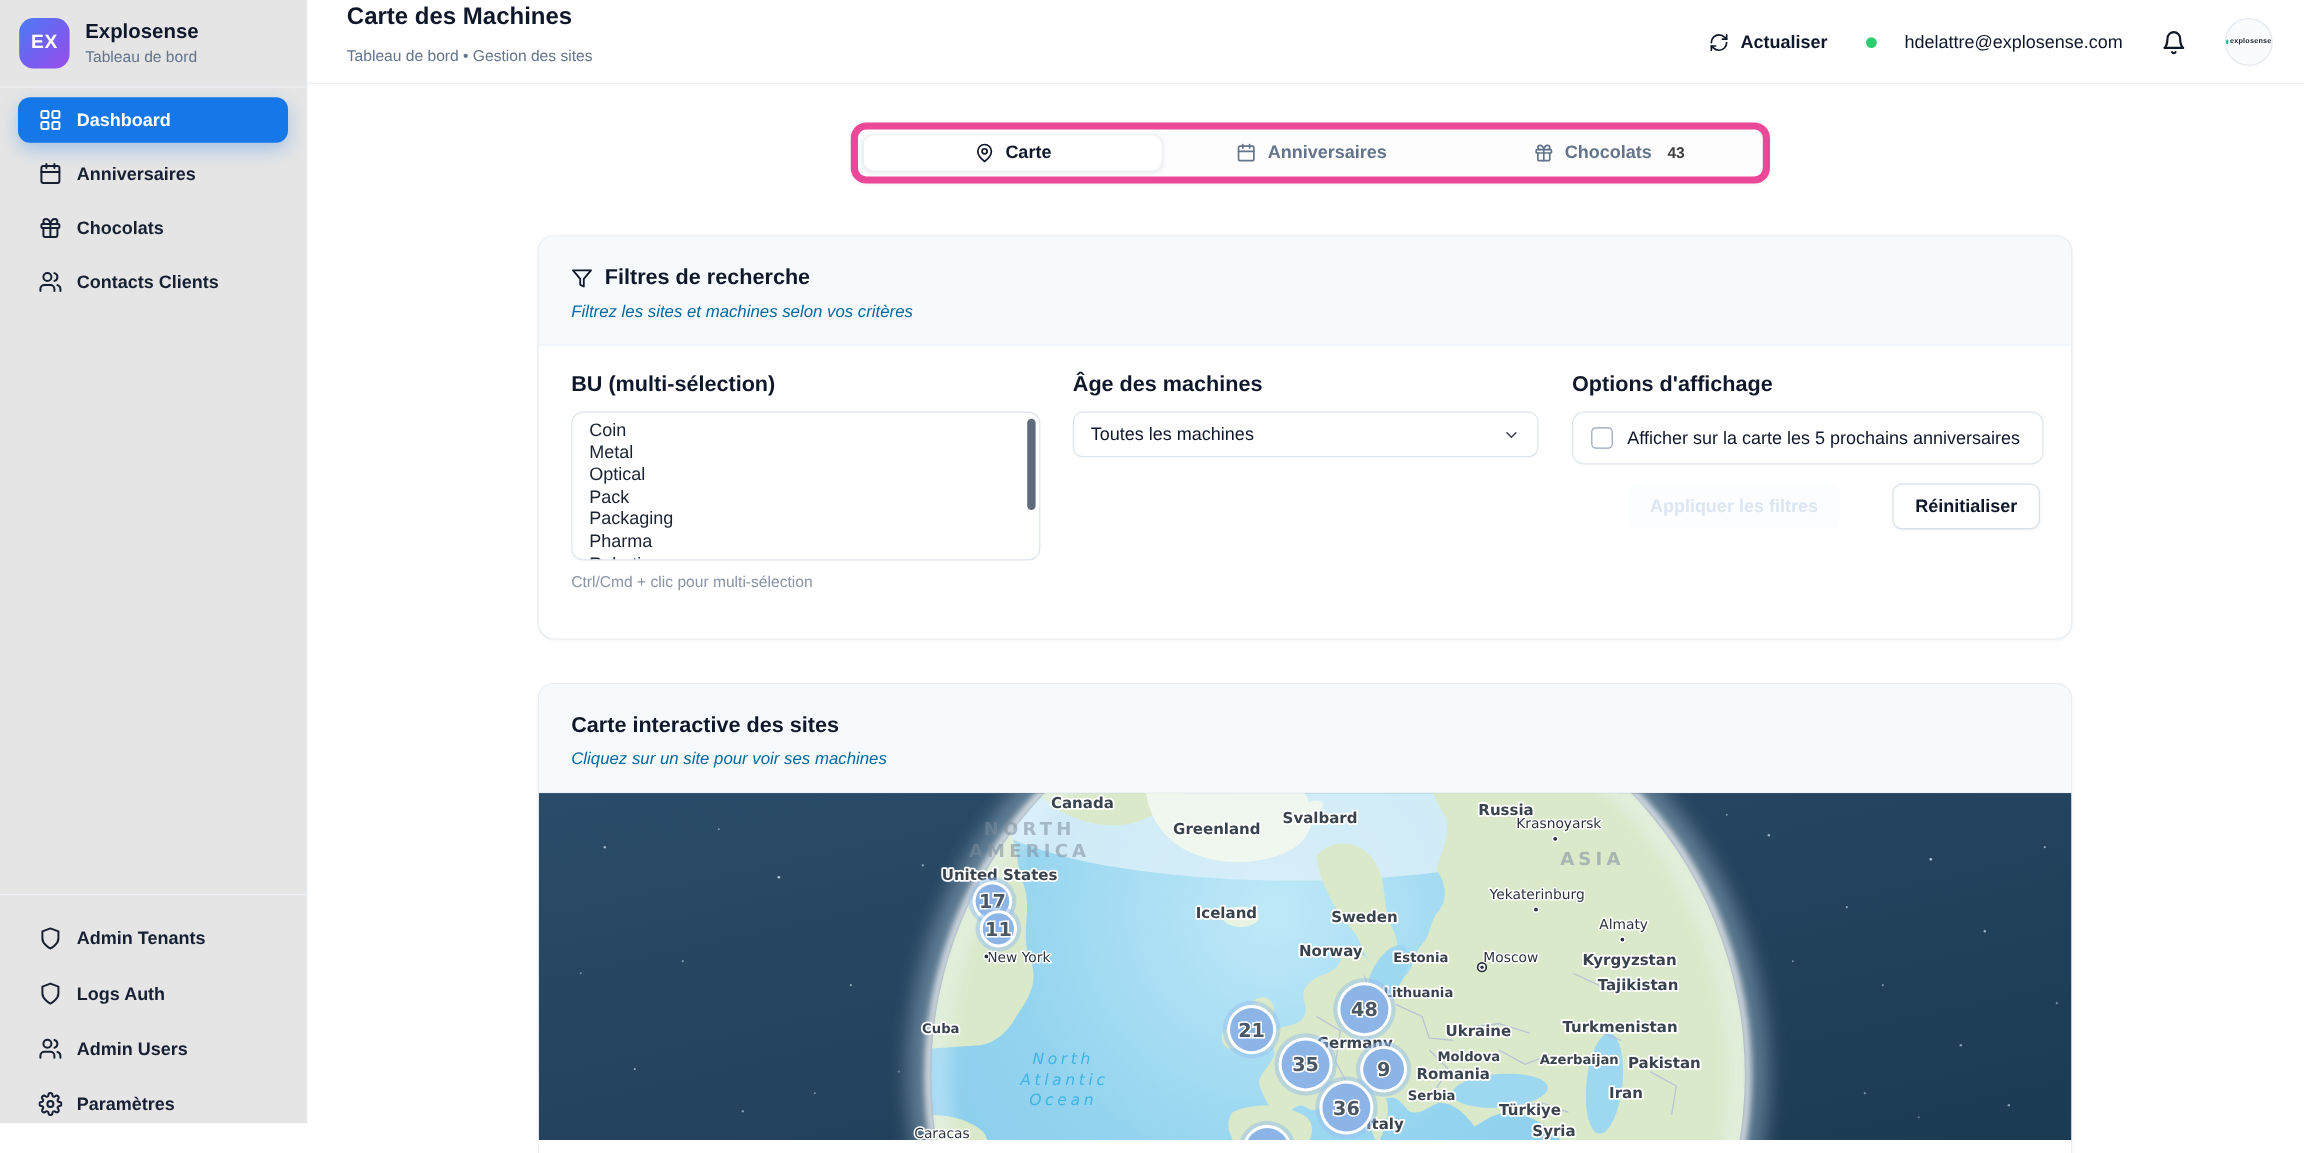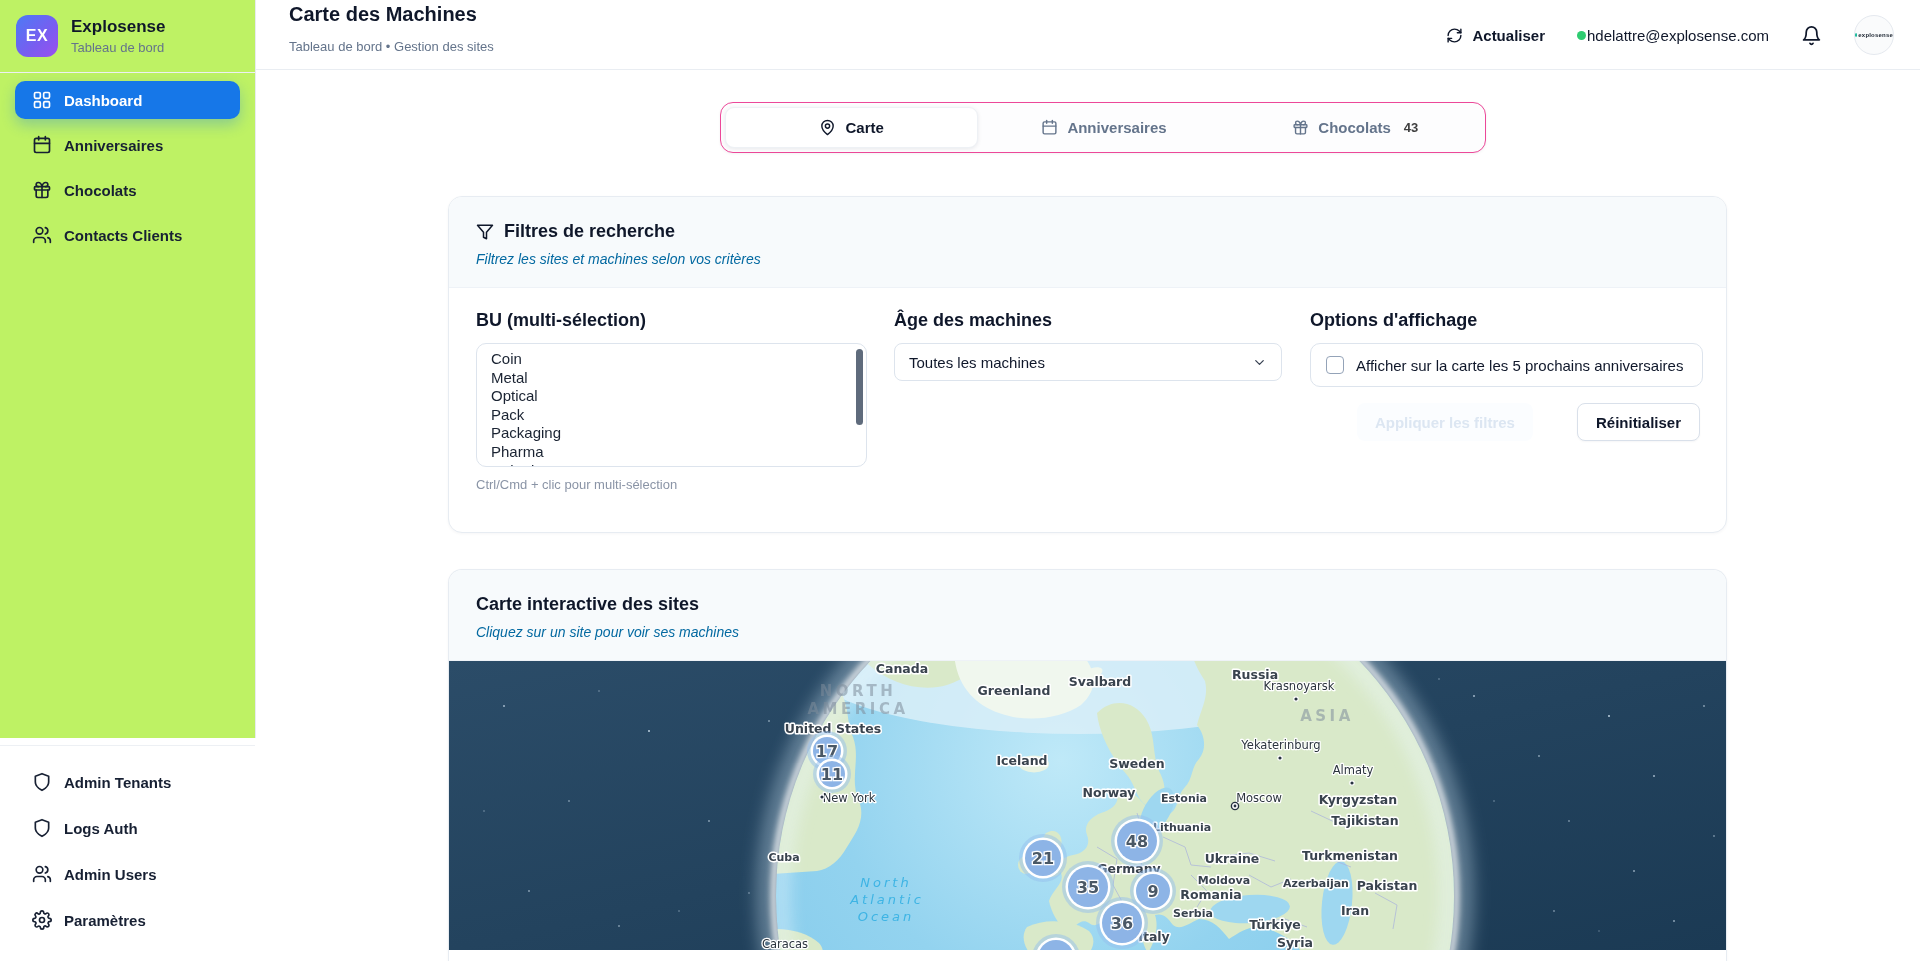--- a/index.html
+++ b/index.html
@@ -1,21 +1,21 @@
 <!DOCTYPE html>
 <html><head>
 <meta charset="utf-8">
 <style>
   * { box-sizing: border-box; margin: 0; padding: 0; }
   html,body { width:1920px; height:961px; overflow:hidden; background:#fff;
     font-family:"Liberation Sans", sans-serif; color:#0f172a; }
 
   
-  .sidebar { position:absolute; left:0; top:0; width:256px; height:738px;
-    background:#bef264; border-right:1px solid #e7ebf0; z-index:5; }
+  .sidebar { position:absolute; left:0; top:0; width:256px; height:936px;
+    background:#e5e5e5; border-right:1px solid #e7ebf0; z-index:5; }
   .brand { height:73px; border-bottom:1px solid #edf0f4; display:flex; align-items:center; padding:0 16px; gap:13px; }
   .brand-logo { width:42px; height:42px; border-radius:12px;
     background:linear-gradient(135deg,#4b7bf5 0%,#7a5cf0 60%,#9b4ff0 100%);
     color:#fff; font-weight:bold; font-size:16px; display:flex; align-items:center; justify-content:center; letter-spacing:.5px; }
   .brand-name { font-size:17px; font-weight:bold; }
   .brand-sub { font-size:13px; color:#64748b; margin-top:3px; }
   .nav { padding:8px 15px 0 15px; display:flex; flex-direction:column; gap:7px; }
   .nav-item { height:38px; border-radius:10px; display:flex; align-items:center; padding:0 17px; gap:12px;
     font-size:15px; font-weight:bold; color:#172033; cursor:pointer; }
   .nav-item svg { width:20px; height:20px; flex:0 0 auto; }
@@ -24,34 +24,34 @@
     display:flex; flex-direction:column; gap:8px; }
 
   
   .topbar { position:absolute; left:256px; top:0; width:1664px; height:70px; background:#fff;
     border-bottom:1px solid #e9edf2; z-index:4; }
   .page-title { position:absolute; left:33px; top:3px; font-size:20px; font-weight:bold; }
   .breadcrumb { position:absolute; left:33px; top:39px; font-size:13px; color:#64748b; }
   .topbar-right { position:absolute; right:26px; top:0; height:70px; display:flex; align-items:center; gap:32px; }
   .refresh-btn { display:flex; align-items:center; gap:9px; font-size:15px; font-weight:bold; color:#0f172a; cursor:pointer; }
   .refresh-btn svg { width:17px; height:17px; }
-  .user-chip { display:flex; align-items:center; gap:1px; font-size:15px; color:#0f172a; }
+  .user-chip { display:flex; align-items:center; gap:23px; font-size:15px; color:#0f172a; }
   .presence-dot { width:9px; height:9px; border-radius:50%; }
   .bell { width:21px; height:21px; color:#0f172a; cursor:pointer; }
   .avatar { width:40px; height:40px; border-radius:50%; background:#fafbfc; border:1px solid #e5e9ef;
     display:flex; align-items:center; justify-content:center; overflow:hidden; cursor:pointer; }
   .avatar span { font-size:6px; color:#1b2430; font-weight:bold; letter-spacing:.2px; }
   .avatar i { width:4px; height:4px; background:#19b89a; border-radius:50%; margin-right:1px; }
 
   
   .content { position:absolute; left:256px; top:70px; width:1664px; height:891px; background:#fff; overflow:hidden; }
 
   
-  .tabbar { position:absolute; left:464px; top:32px; width:766px; height:51px; background:#fdfdfe;
-    border:1px solid #ec4899; border-radius:13px; box-shadow:0 1px 3px rgba(15,23,42,.05);
+  .tabbar { position:absolute; left:453px; top:32px; width:766px; height:51px; background:#fdfdfe;
+    border:6px solid #ec4899; border-radius:13px; box-shadow:0 1px 3px rgba(15,23,42,.05);
     display:flex; padding:4px; }
   .tab { flex:1; display:flex; align-items:center; justify-content:center; gap:9px;
     font-size:15px; font-weight:bold; color:#64748b; border-radius:9px; cursor:pointer; }
   .tab svg { width:17px; height:17px; }
   .tab.active { background:#fff; color:#0f172a; border:1px solid #eef1f5; box-shadow:0 1px 4px rgba(15,23,42,.09); }
   .tab-badge { font-size:13px; font-weight:bold; color:#404040; margin-left:4px; }
 
   
   .card { position:absolute; left:192px; width:1279px; background:#fff; border:1px solid #e7ecf2;
     border-radius:14px; box-shadow:0 1px 3px rgba(15,23,42,.04); overflow:hidden; }

